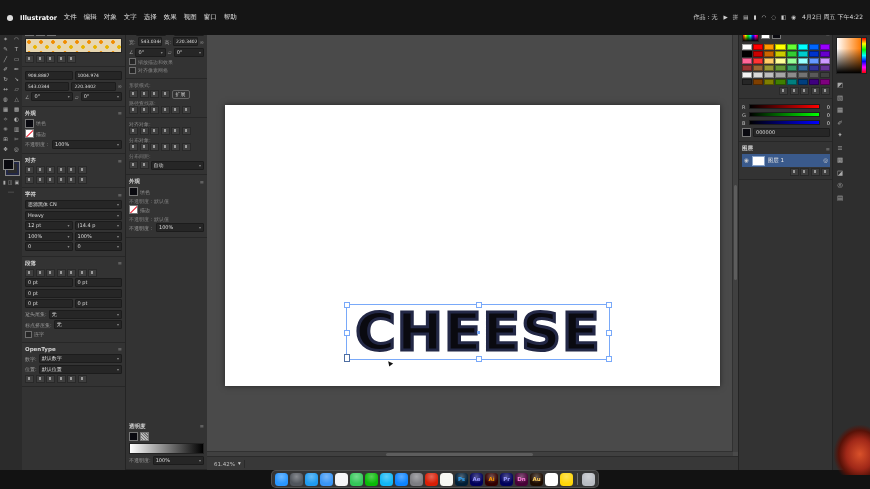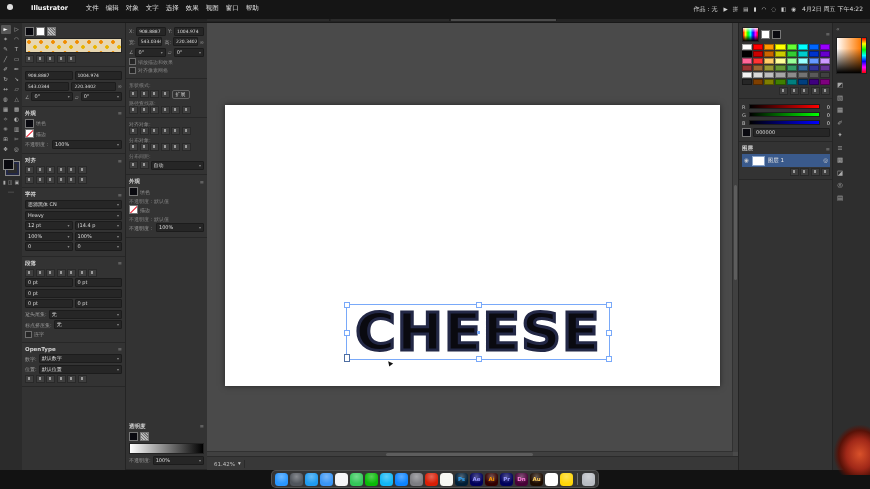--- a/index.html
+++ b/index.html
@@ -1,20 +1,20 @@
 <!DOCTYPE html>
 <html><head>
 <meta charset="utf-8">
 <style>
   html,body{margin:0;padding:0;background:#000;}
   .screen{position:relative;width:870px;height:489px;background:#3a3a3a;overflow:hidden;
           font-family:"DejaVu Sans",sans-serif;color:#ccc;-webkit-font-smoothing:antialiased;}
   
   .menubar{position:absolute;left:0;top:0;right:0;height:11px;background:#151515;display:flex;
-           gap:18px;padding:4px 7px;font-size:6.5px;color:#e0e0e0;z-index:10;}
+           align-items:center;gap:7px;padding:12px 7px;font-size:6.5px;color:#e0e0e0;z-index:10;}
   .apple{width:6px;height:6px;background:#ddd;border-radius:50% 50% 46% 46%;display:inline-block;}
   .menubar .app{font-weight:bold;color:#fff;}
   .menus{display:flex;gap:7px;}
   .menu-item{cursor:default;}
   .menubar-right{margin-left:auto;display:flex;align-items:center;gap:6px;}
   .mb-icon{font-size:5.5px;color:#cfcfcf;line-height:1;}
   .mb-icons{display:flex;gap:5px;align-items:center;}
   .status,.clock{font-size:6px;color:#ddd;white-space:nowrap;}
   
   .tabbar{position:absolute;top:11px;left:0;right:0;height:11px;background:#232323;

